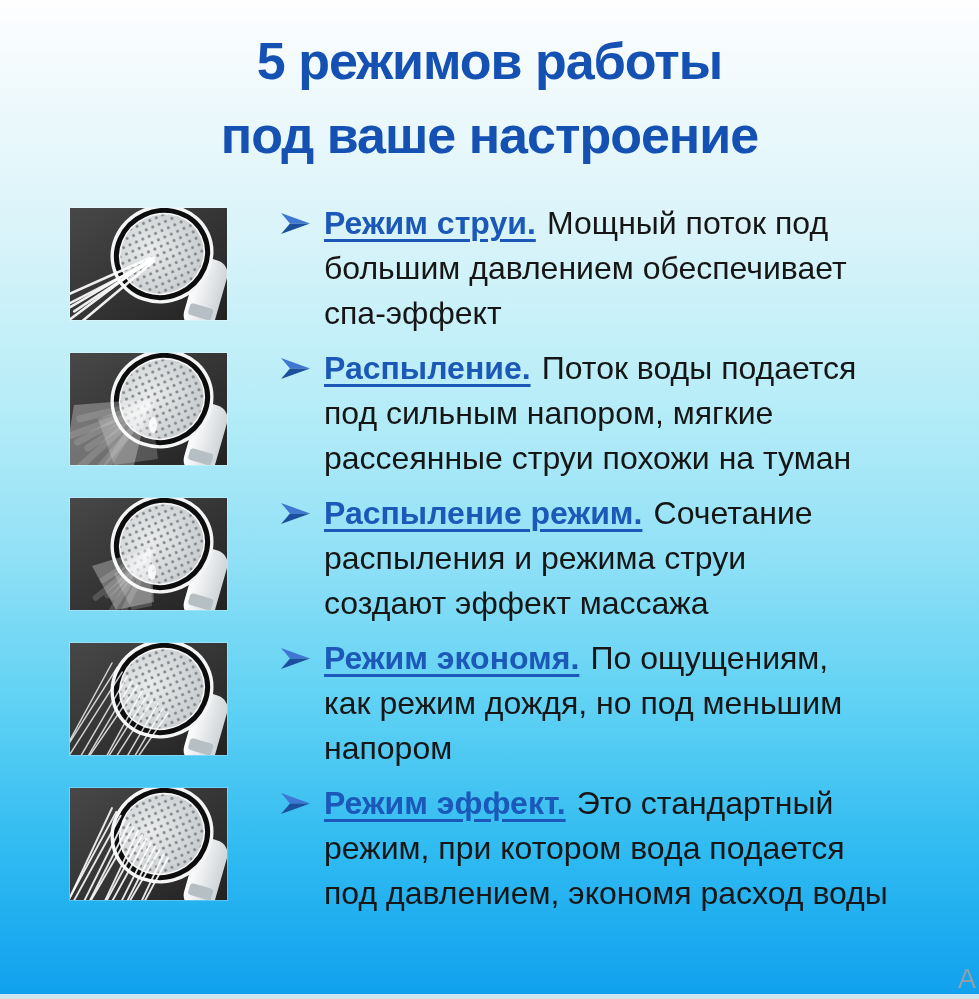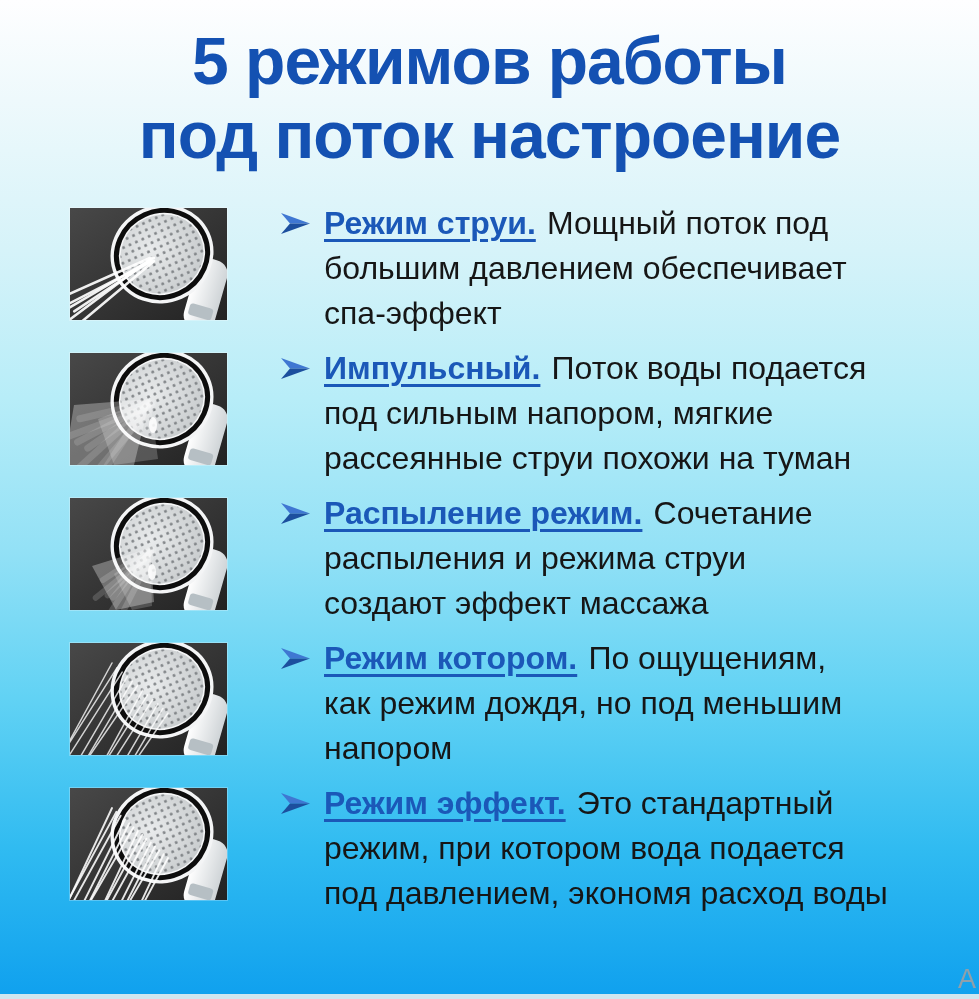--- a/index.html
+++ b/index.html
@@ -5,21 +5,21 @@
   html,body { margin:0; padding:0; }
   .canvas {
     position:relative; width:979px; height:999px; overflow:hidden;
     font-family:"Liberation Sans", sans-serif;
     background:linear-gradient(180deg,
       #fefeff 0%, #eef9fc 10%, #d6f3f9 25%, #b7edf8 40%,
       #93e1f6 55%, #61d2f4 70%, #30bbf1 85%, #0fa0ee 100%);
   }
   .title {
     text-align:center; padding-top:24px;
-    color:#1451b2; font-weight:700; font-size:66px; line-height:74px;
+    color:#1451b2; font-weight:700; font-size:52px; line-height:74px;
     letter-spacing:-1px;
   }
   .rows { margin-top:29px; }
   .row { display:flex; align-items:flex-start; min-height:135px; margin-bottom:10px; }
   .photo {
     flex:none; width:157px; height:112px; margin-left:70px; margin-top:7px;
     box-shadow:0 0 0 1px rgba(255,255,255,0.25);
   }
   .photo svg { width:100%; height:100%; display:block; }
   .mode-text {
@@ -58,21 +58,21 @@
     <pattern id="pDots" width="7" height="7" patternUnits="userSpaceOnUse">
       <circle cx="3.5" cy="3.5" r="1.5" fill="#7f8386"></circle>
     </pattern>
   </defs>
 </svg>
 
 <div class="canvas">
 
   <div class="title">
     <div>5 режимов работы</div>
-    <div>под поток настроение</div>
+    <div>под ваше настроение</div>
   </div>
 
   <div class="rows">
 
     <div class="row">
       <div class="photo">
         <svg viewBox="0 0 157 112">
           <rect x="0" y="0" width="157" height="112" fill="url(#gBg)"></rect>
           <g>
             <g transform="rotate(16 134 85)">
@@ -139,21 +139,21 @@
             </g>
         </svg>
       </div>
       <div class="mode-text">
         <span class="arrow">
           <svg viewBox="0 0 31 27">
               <polygon points="1,3 30,13.5 10,13.5" fill="#3f77d2"></polygon>
               <polygon points="30,13.5 1,24 10,13.5" fill="#1c4f9e"></polygon>
             </svg>
         </span>
-        <span class="heading">Импульсный.</span><span class="body">Поток воды подается
+        <span class="heading">Распыление.</span><span class="body">Поток воды подается
 под сильным напором, мягкие
 рассеянные струи похожи на туман</span>
       </div>
     </div>
 
     <div class="row">
       <div class="photo">
         <svg viewBox="0 0 157 112">
           <rect x="0" y="0" width="157" height="112" fill="url(#gBg)"></rect>
           <g>
@@ -226,21 +226,21 @@
             </g>
         </svg>
       </div>
       <div class="mode-text">
         <span class="arrow">
           <svg viewBox="0 0 31 27">
               <polygon points="1,3 30,13.5 10,13.5" fill="#3f77d2"></polygon>
               <polygon points="30,13.5 1,24 10,13.5" fill="#1c4f9e"></polygon>
             </svg>
         </span>
-        <span class="heading">Режим котором.</span><span class="body">По ощущениям,
+        <span class="heading">Режим экономя.</span><span class="body">По ощущениям,
 как режим дождя, но под меньшим
 напором</span>
       </div>
     </div>
 
     <div class="row">
       <div class="photo">
         <svg viewBox="0 0 157 112">
           <rect x="0" y="0" width="157" height="112" fill="url(#gBg)"></rect>
           <g>

